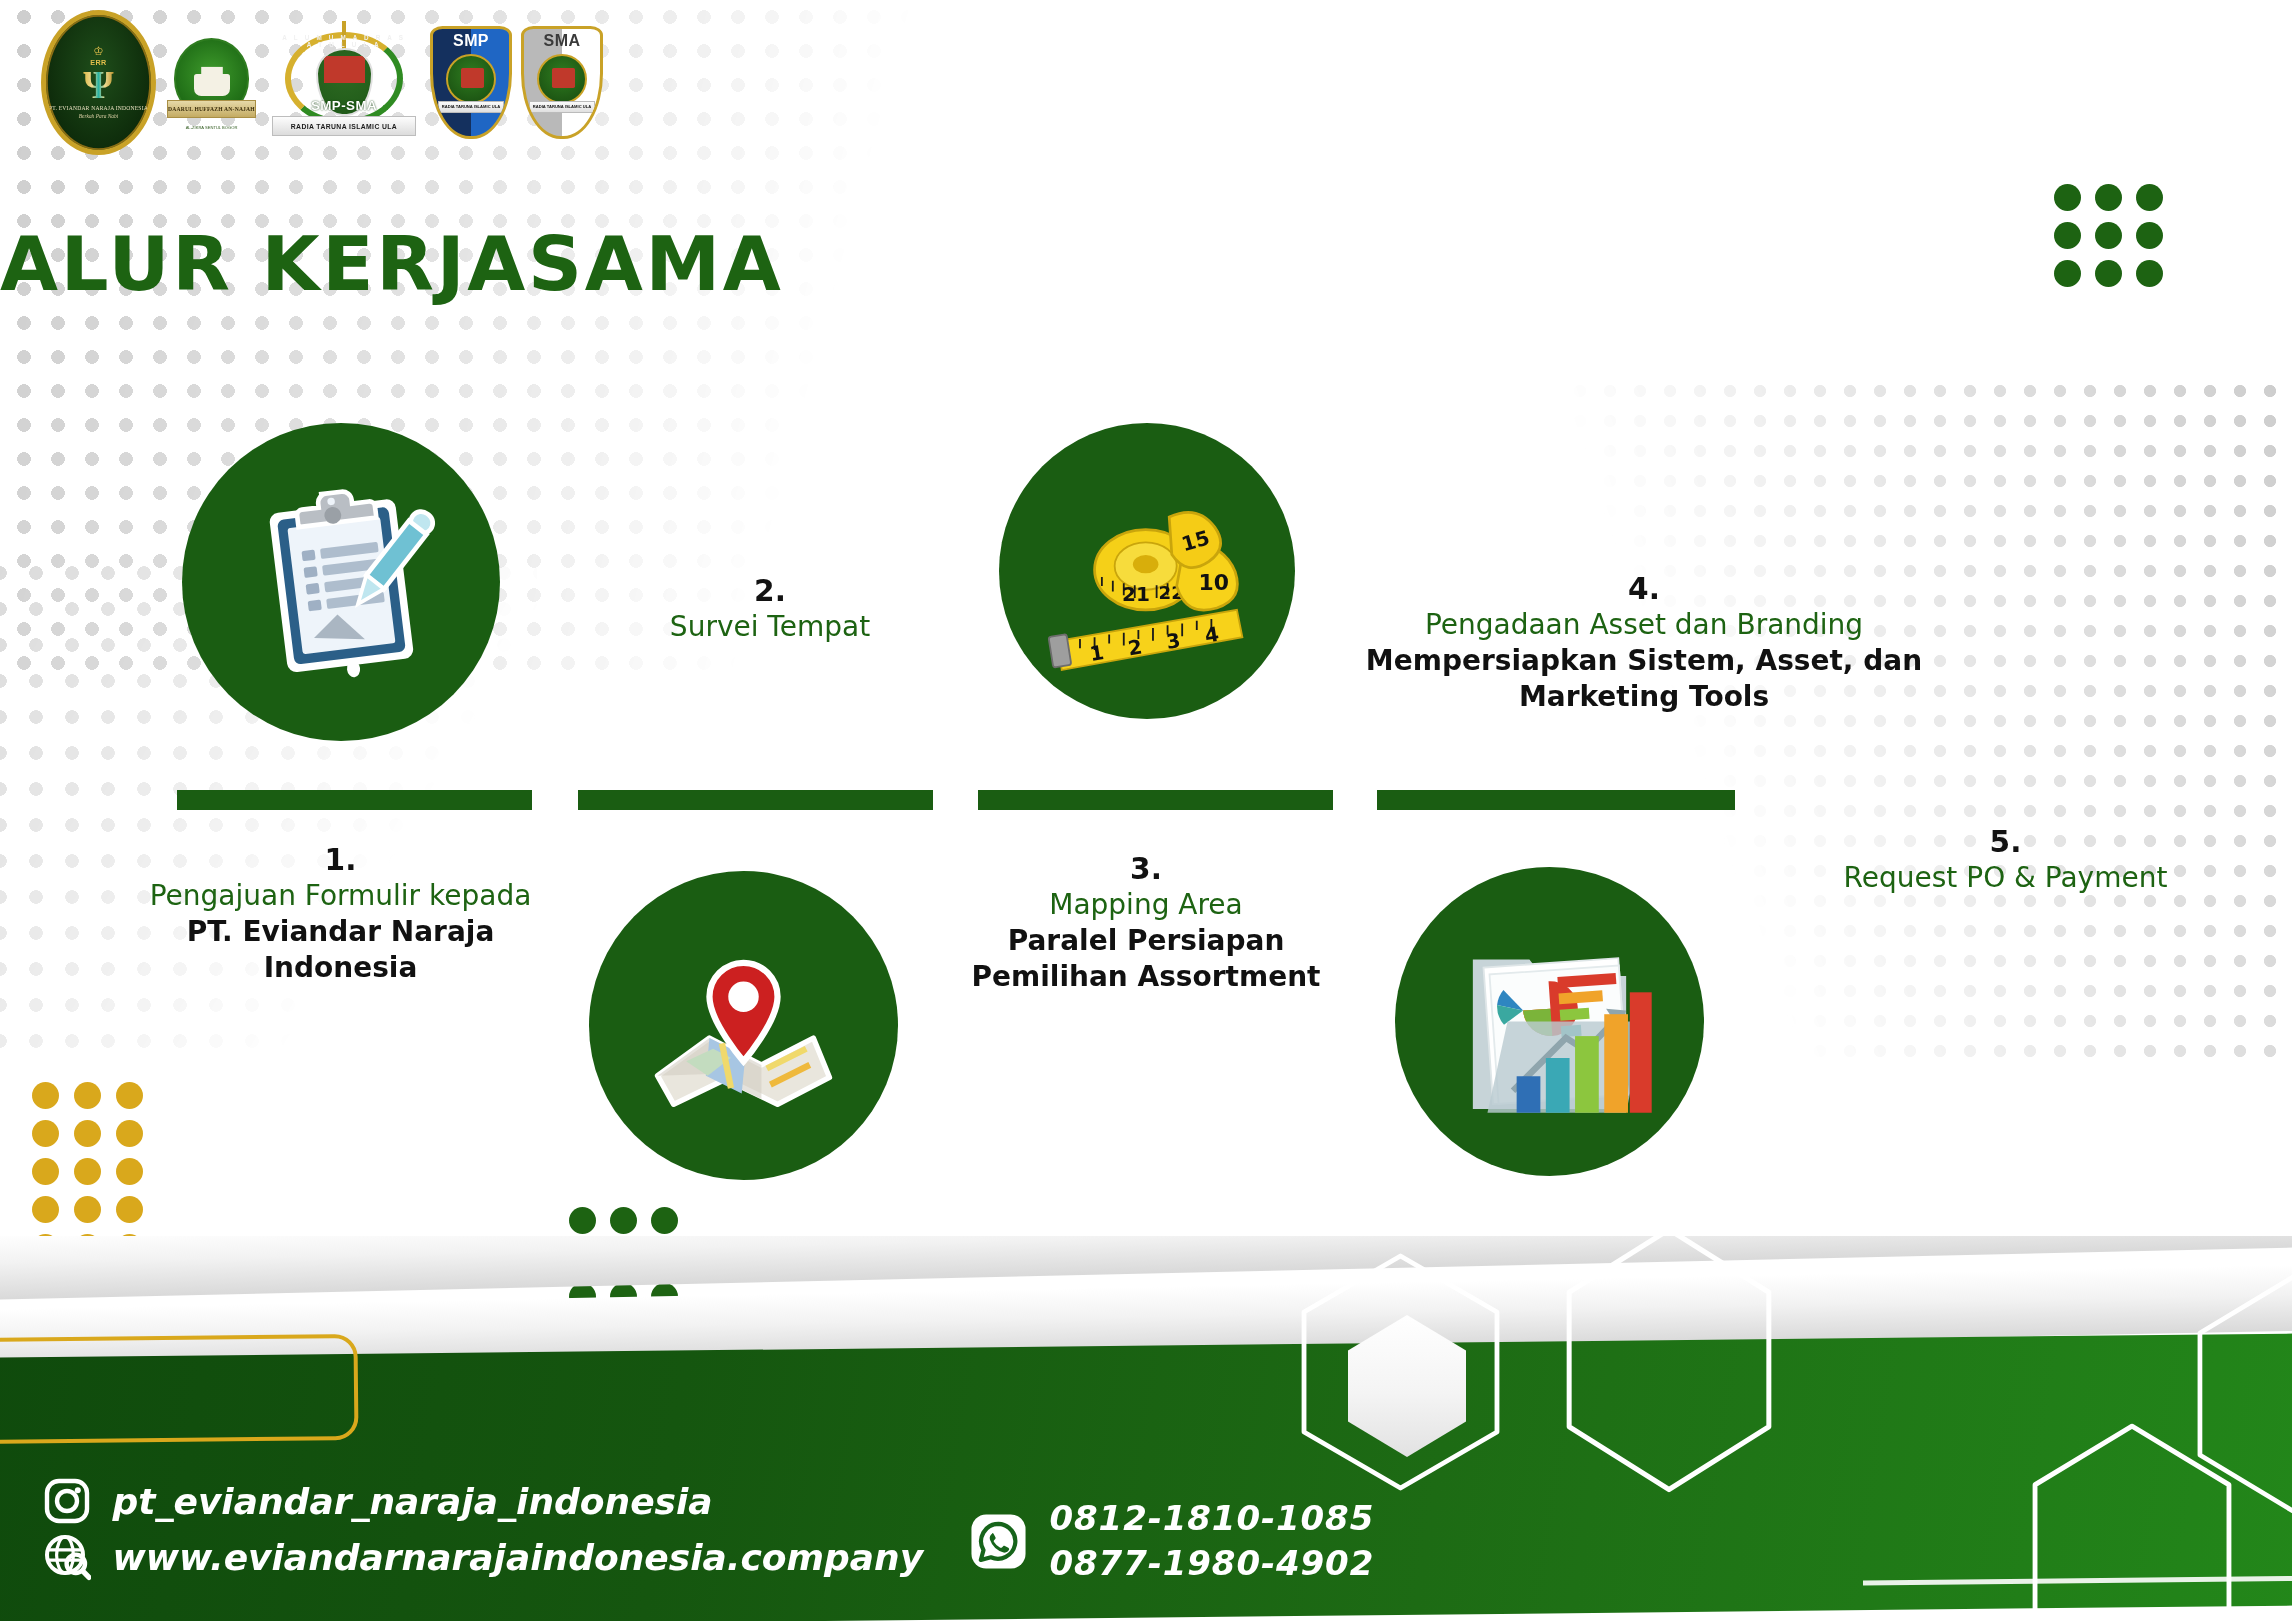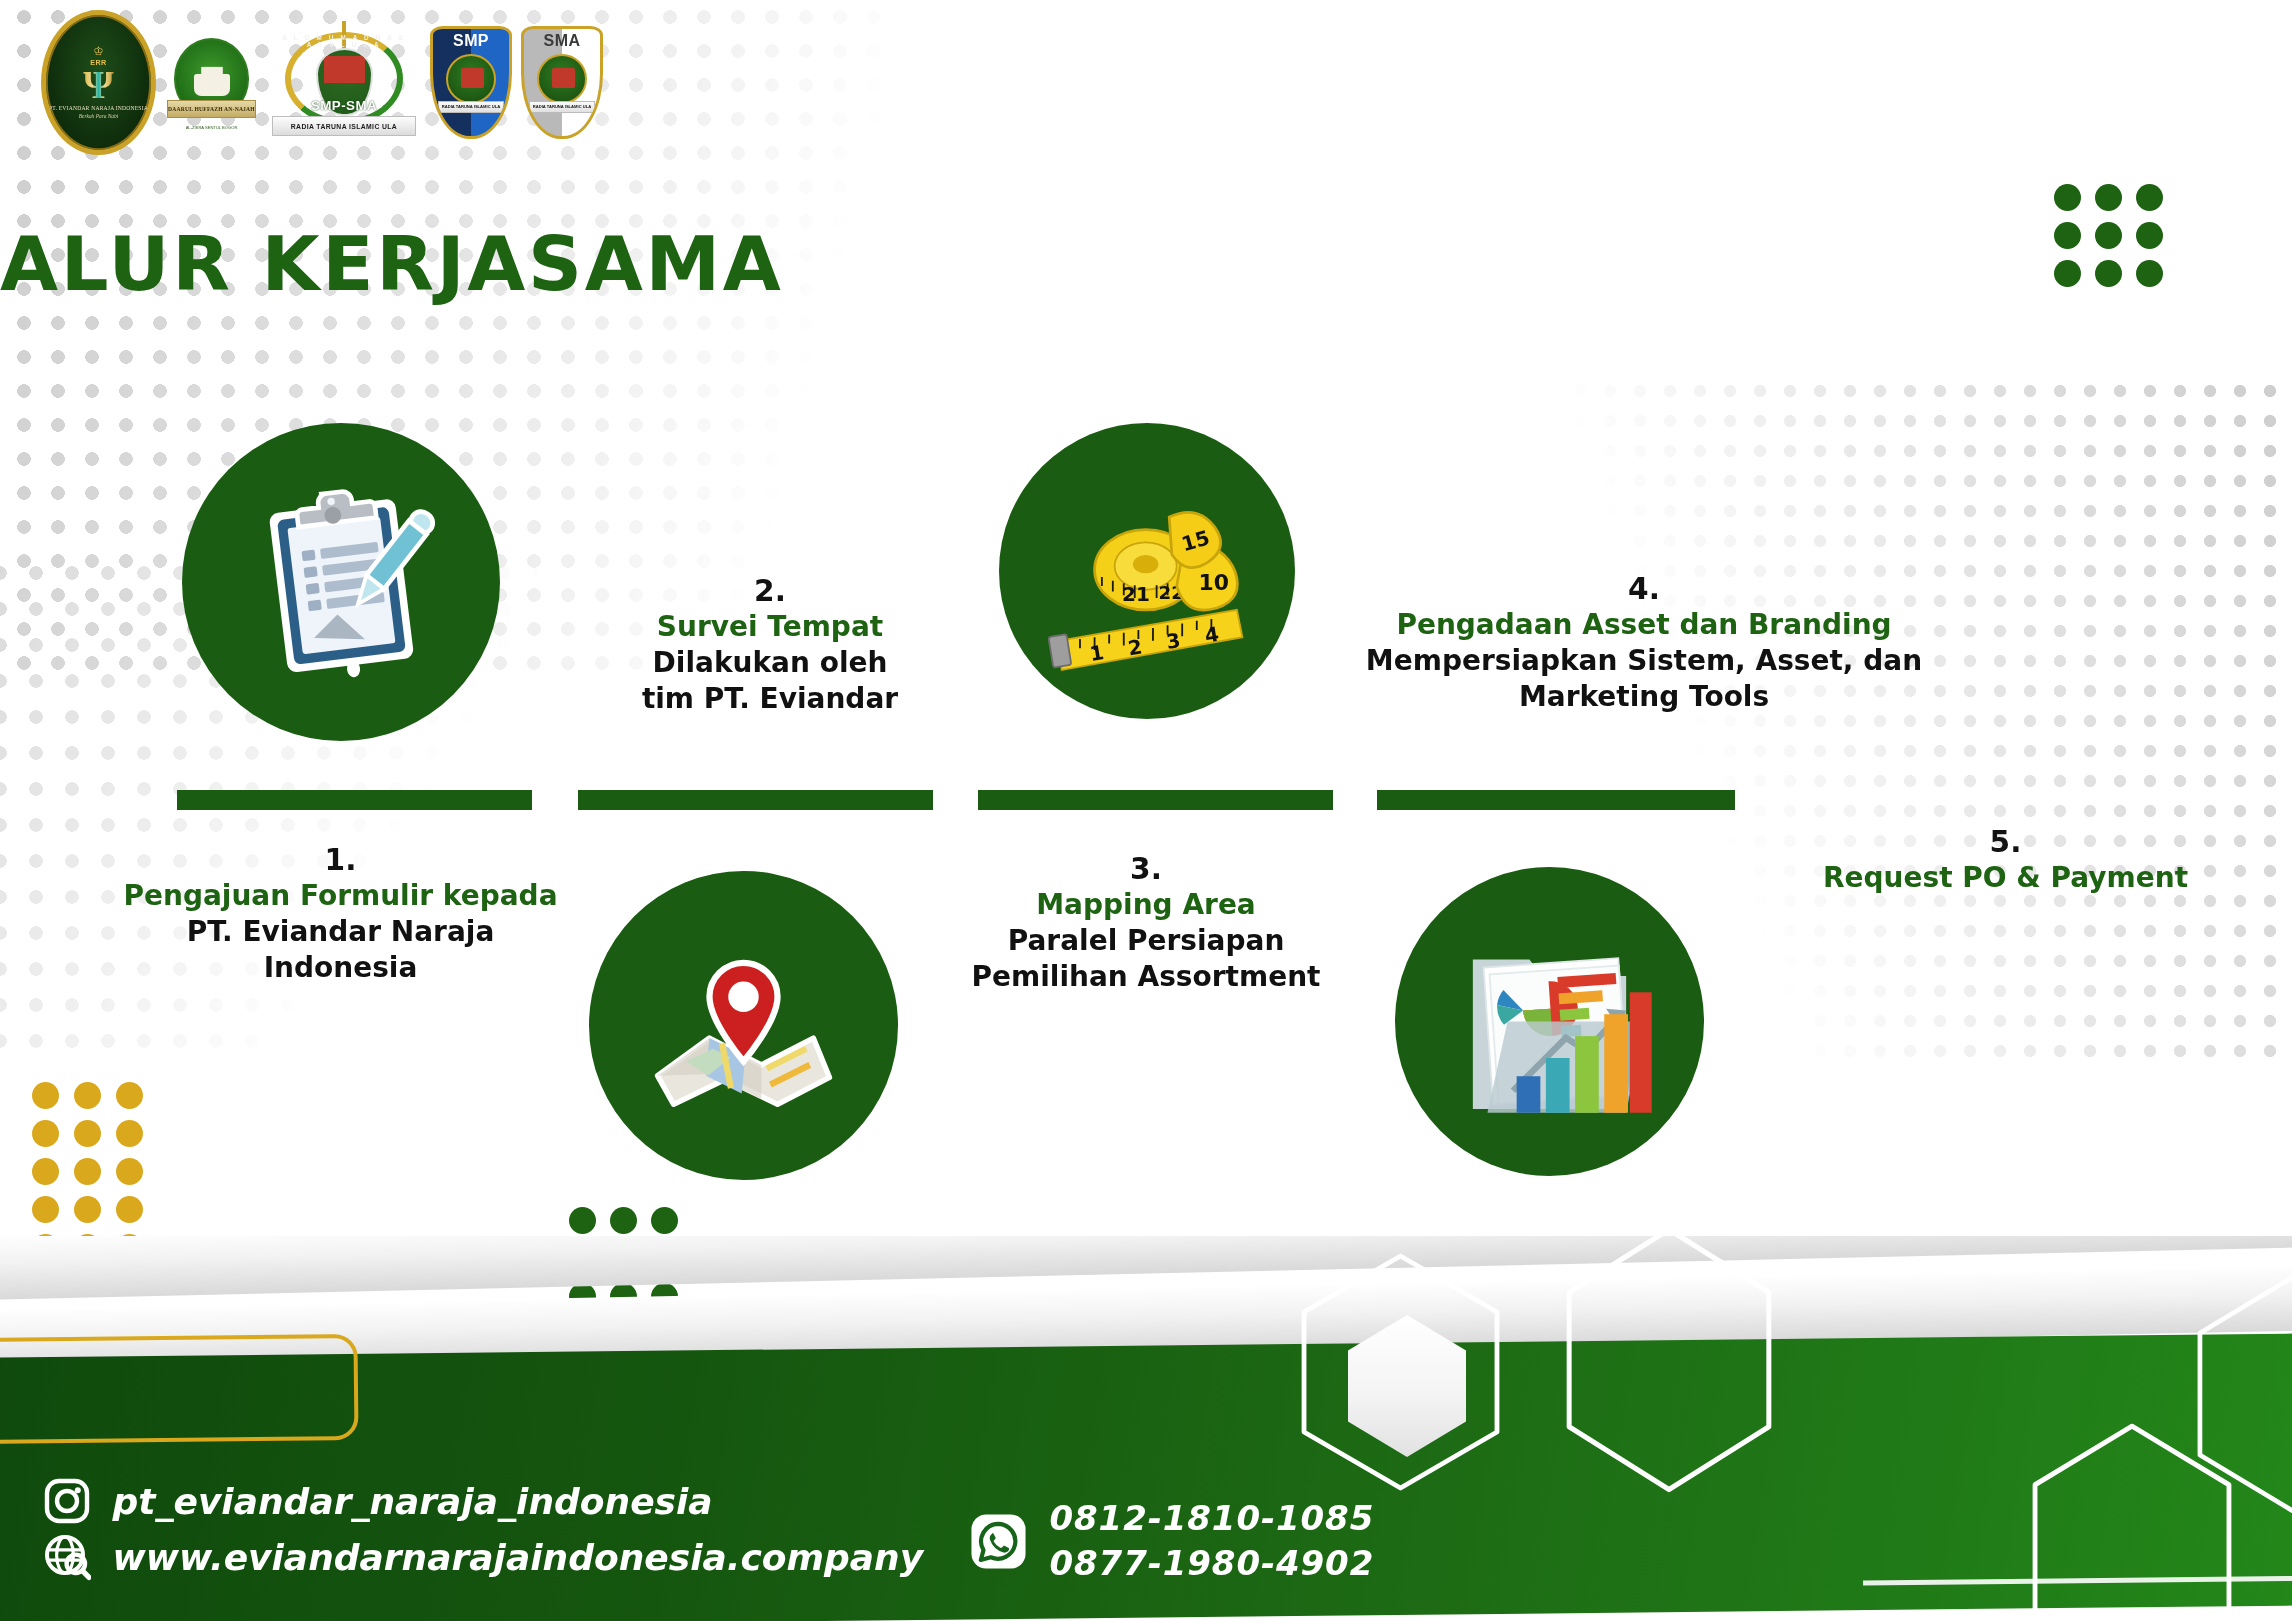--- a/index.html
+++ b/index.html
@@ -206,21 +206,21 @@
   #tl-3 { left: 978px; top: 790px; width: 355px; }
   #tl-4 { left: 1377px; top: 790px; width: 358px; }
 
   
   .step { position: absolute; text-align: center; }
   .step .num {
     color: #121212; font-weight: bold; font-size: 29.6px; line-height: 36px;
     font-family: "DejaVu Sans", sans-serif;
   }
   .step .head {
-    color: #1d6312; font-weight: bold; font-size: 28px; line-height: 36px;
+    color: #1d6312; font-weight: normal; font-size: 28px; line-height: 36px;
     font-family: "DejaVu Sans", sans-serif;
   }
   .step .body {
     color: #111111; font-weight: bold; font-size: 28px; line-height: 36px;
     font-family: "DejaVu Sans", sans-serif;
     white-space: pre-line;
   }
   #step-1 { left: 72px; top: 842px; width: 537px; }
   #step-2 { left: 573px; top: 573px; width: 394px; }
   #step-3 { left: 931px; top: 851px; width: 430px; }
@@ -496,22 +496,20 @@
   <div class="step" id="step-1">
     <div class="num">1.</div>
     <div class="head">Pengajuan Formulir kepada</div>
     <div class="body">PT. Eviandar Naraja
 Indonesia</div>
   </div>
 
   <div class="step" id="step-2">
     <div class="num">2.</div>
     <div class="head">Survei Tempat</div>
-    <div class="body">Dilakukan oleh
-tim PT. Eviandar</div>
   </div>
 
   <div class="step" id="step-3">
     <div class="num">3.</div>
     <div class="head">Mapping Area</div>
     <div class="body">Paralel Persiapan
 Pemilihan Assortment</div>
   </div>
 
   <div class="step" id="step-4">

